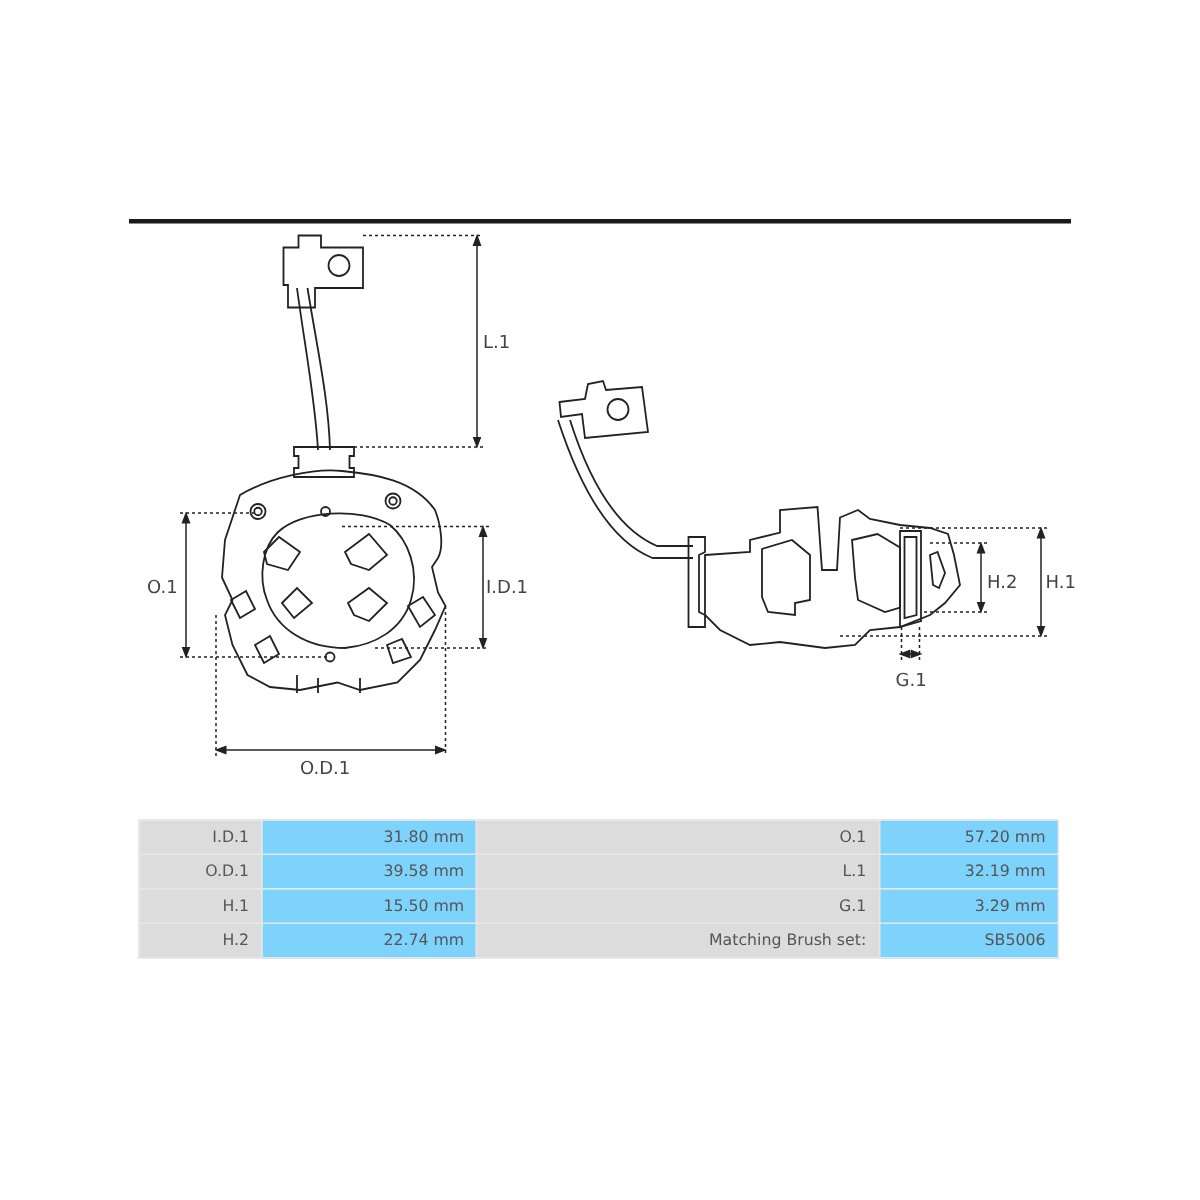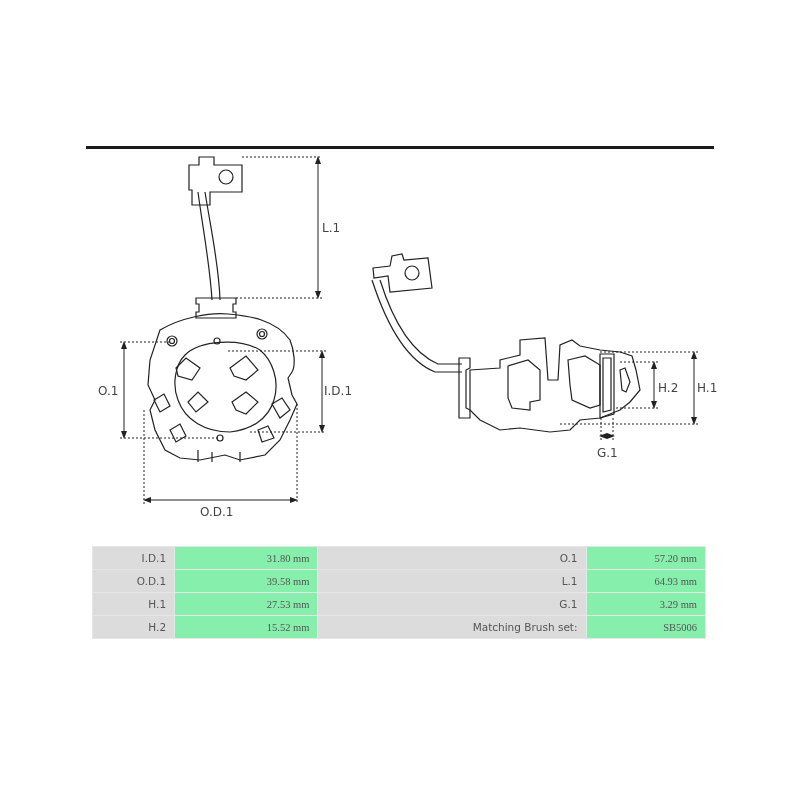--- a/index.html
+++ b/index.html
@@ -6,21 +6,21 @@
     body { width: 800px; height: 800px; position: relative; overflow: hidden;
            font-family: "DejaVu Sans", sans-serif; }
     .rule { position: absolute; left: 86px; top: 146px; width: 628px; height: 3px; background: #1a1a1a; }
     .drawing { position: absolute; left: 0; top: 0; width: 800px; height: 540px; }
     .dim-label { font-family: "DejaVu Sans", sans-serif; font-size: 12px; fill: #444; }
     .spec-table { position: absolute; left: 92px; top: 546px; width: 614px;
                   border-collapse: collapse; font-size: 10.5px; color: #555; }
     .spec-table td { height: 23px; padding: 0 8px; text-align: right;
                      border: 1px solid #e6e6e6; box-sizing: border-box; }
     .spec-table td.lbl { background: #dcdcdc; }
-    .spec-table td.val { background: #86efac; font-family: Liberation Serif, serif; }
+    .spec-table td.val { background: #7dd3fc; }
     .c1 { width: 79px; } .c2 { width: 138px; } .c3 { width: 258px; } .c4 { width: 115px; }
   </style>
 </head>
 <body>
 
 <div class="rule"></div>
 
 <svg class="drawing" viewBox="0 0 800 540" xmlns="http://www.w3.org/2000/svg">
   <defs>
     <marker id="arr" markerWidth="8" markerHeight="8" refX="4" refY="4" orient="auto-start-reverse">
@@ -112,28 +112,28 @@
       <tr>
     <td class="lbl c1">I.D.1</td>
     <td class="val c2">31.80 mm</td>
     <td class="lbl c3">O.1</td>
     <td class="val c4">57.20 mm</td>
   </tr>
   <tr>
     <td class="lbl c1">O.D.1</td>
     <td class="val c2">39.58 mm</td>
     <td class="lbl c3">L.1</td>
-    <td class="val c4">64.93 mm</td>
+    <td class="val c4">32.19 mm</td>
   </tr>
   <tr>
     <td class="lbl c1">H.1</td>
-    <td class="val c2">27.53 mm</td>
+    <td class="val c2">15.50 mm</td>
     <td class="lbl c3">G.1</td>
     <td class="val c4">3.29 mm</td>
   </tr>
   <tr>
     <td class="lbl c1">H.2</td>
-    <td class="val c2">15.52 mm</td>
+    <td class="val c2">22.74 mm</td>
     <td class="lbl c3">Matching Brush set:</td>
     <td class="val c4">SB5006</td>
   </tr>
 </tbody>
   </table>
 
 </body></html>

